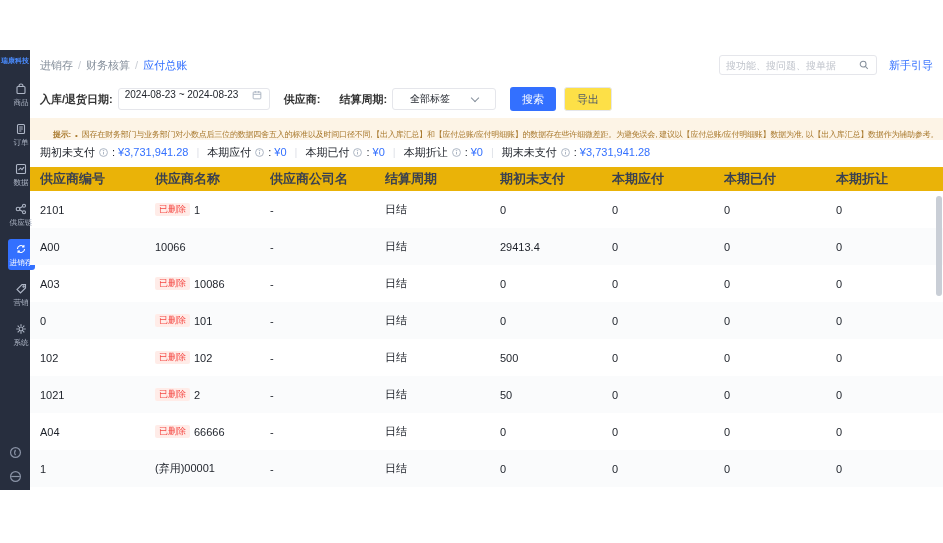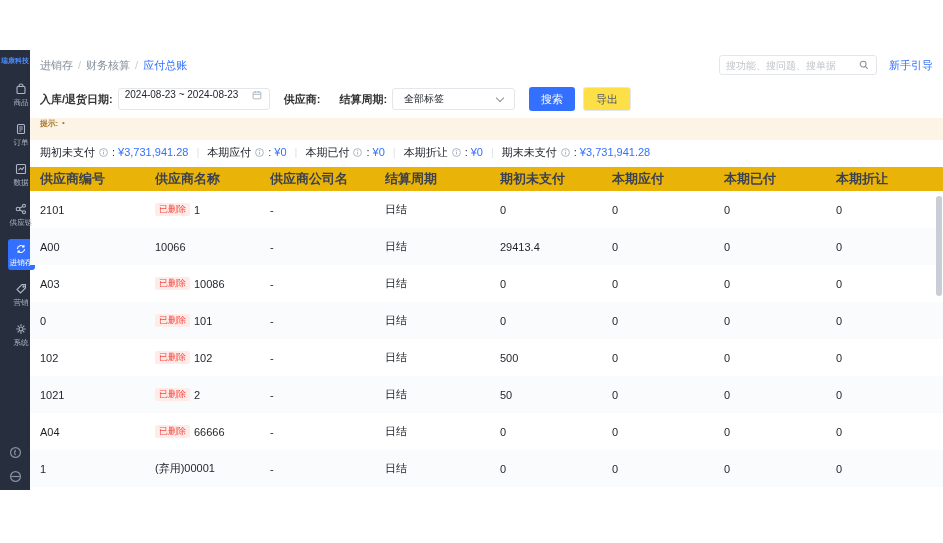--- a/index.html
+++ b/index.html
@@ -28,27 +28,27 @@
   .search-box{width:158px;height:20px;border:1px solid #e5e6eb;border-radius:3px;display:flex;align-items:center;padding:0 6px;gap:4px;background:#fff;}
   .search-box input{border:none;outline:none;flex:1;min-width:0;font-size:10px;color:#333;background:transparent;}
   .search-box input::placeholder{color:#c0c4cc;}
   .guide-link{font-size:11px;color:#3370ff;cursor:pointer;white-space:nowrap;}
 
   .filter-row{height:38px;display:flex;align-items:center;padding:0 10px;font-size:11px;color:#333;}
   .f-label{white-space:nowrap;margin-right:5px;font-weight:bold;}
   .f-group{display:flex;align-items:center;margin-right:14px;}
   .date-input{width:152px;height:22px;border:1px solid #e5e6eb;border-radius:3px;display:flex;justify-content:space-between;padding:0 6px;font-size:10px;color:#1d2129;cursor:pointer;background:#fff;}
   .text-input{width:132px;height:22px;border:1px solid #e5e6eb;border-radius:3px;padding:0 6px;font-size:10px;color:#1d2129;outline:none;}
-  .select{width:123px;height:22px;border:1px solid #e5e6eb;border-radius:3px;display:flex;align-items:center;justify-content:space-between;padding:0 11px;font-size:10px;color:#1d2129;cursor:pointer;background:#fff;}
+  .select{width:104px;height:22px;border:1px solid #e5e6eb;border-radius:3px;display:flex;align-items:center;justify-content:space-between;padding:0 17px;font-size:10px;color:#1d2129;cursor:pointer;background:#fff;}
   .chevron{width:6px;height:6px;border-right:1.2px solid #86909c;border-bottom:1.2px solid #86909c;transform:rotate(45deg);margin-top:-3px;}
   .btn{height:24px;padding:0 12px;border-radius:3px;font-size:11px;cursor:pointer;font-family:inherit;}
   .btn-primary{background:#3370ff;color:#fff;border:none;margin-right:8px;}
   .btn-default{background:#fde047;color:#4e5969;border:1px solid #e5e6eb;}
 
-  .notice{height:22px;background:#fdf4e6;display:flex;align-items:flex-start;padding:0 10px;font-size:8px;letter-spacing:-0.2px;color:#a8782c;gap:4px;white-space:nowrap;overflow:hidden;}
+  .notice{height:22px;background:#fdf4e6;display:flex;align-items:flex-end;padding:0 23px;font-size:8px;letter-spacing:-0.2px;color:#a8782c;gap:4px;white-space:nowrap;overflow:hidden;}
   .notice b{font-weight:bold;}
 
   .summary-row{height:24px;display:flex;align-items:center;padding:0 10px;font-size:11px;color:#1d2129;gap:8px;}
   .summary-item{display:flex;align-items:center;gap:3px;white-space:nowrap;}
   .info-icon{display:inline-flex;color:#a9b2c0;cursor:pointer;}
   .summary-value{color:#3370ff;}
   .summary-sep{color:#dfe2e8;}
 
   .table{flex:1;margin-top:3px;position:relative;font-size:11px;}
   .trow{display:grid;grid-template-columns:115px 115px 115px 115px 112px 112px 112px 97px;align-items:center;height:37px;padding-left:10px;color:#1d2129;}
@@ -200,20 +200,21 @@
             <span class="chevron"></span>
           </div>
         </div>
         <button class="btn btn-primary">搜索</button>
         <button class="btn btn-default">导出</button>
       </div>
 
       <div class="notice">
         <b>提示:</b>
         <span>•</span>
+        <span>因存在财务部门与业务部门对小数点后三位的数据四舍五入的标准以及时间口径不同,【出入库汇总】和【应付总账/应付明细账】的数据存在些许细微差距。为避免误会, 建议以【应付总账/应付明细账】数据为准, 以【出入库汇总】数据作为辅助参考。</span>
       </div>
 
       <div class="summary-row">
         <div class="summary-item">
           <span>期初未支付</span>
           <span class="info-icon">
               <svg width="11" height="11" viewBox="0 0 14 14" fill="none" stroke="currentColor" stroke-width="1.2">
                 <circle cx="7" cy="7" r="5"></circle>
                 <path d="M7 6.3v3.2"></path>
                 <circle cx="7" cy="4.3" r="0.4" fill="currentColor"></circle>

